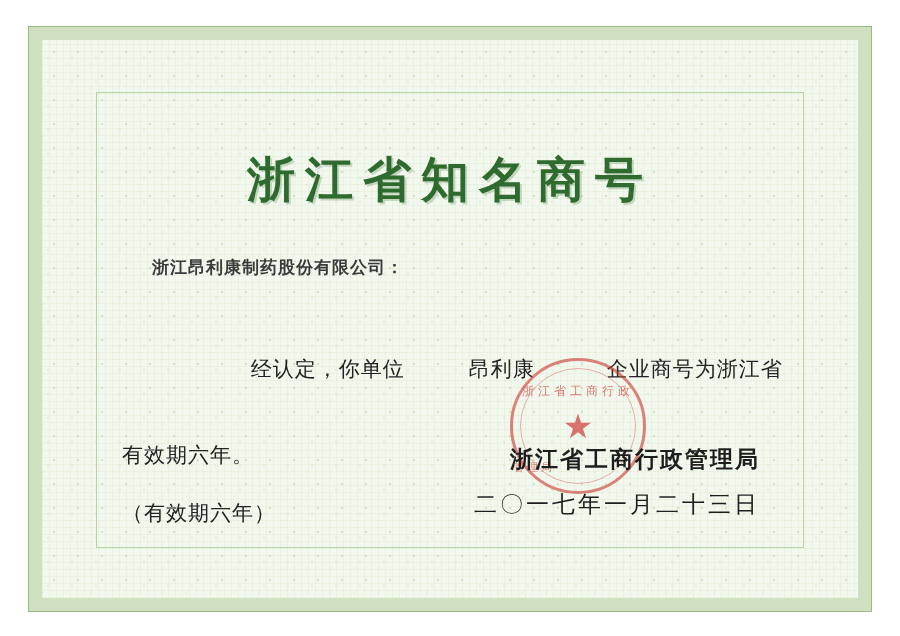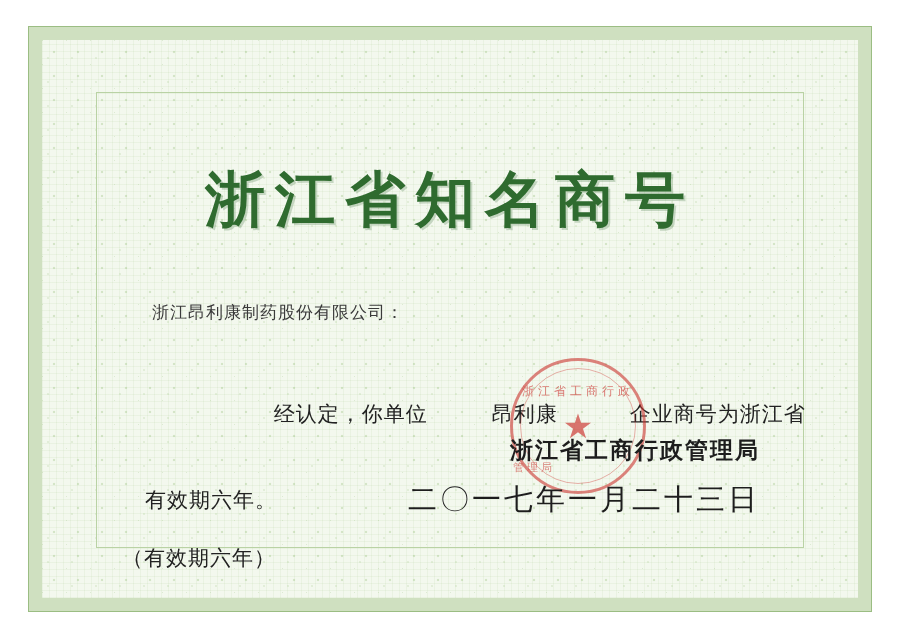--- a/index.html
+++ b/index.html
@@ -83,48 +83,48 @@
     position: absolute;
     left: 80px;
     top: 60px;
     right: 80px;
     bottom: 60px;
     box-sizing: border-box;
   }
 
   .title {
     text-align: center;
-    margin-top: 60px;
+    margin-top: 48px;
     font-family: "DejaVu Sans", "Liberation Sans", sans-serif;
     font-weight: bold;
-    font-size: 60px;
+    font-size: 48px;
     letter-spacing: 10px;
     color: #2f6b2f;
     text-shadow: 2px 2px 0 rgba(60,110,60,0.25);
     white-space: nowrap;
   }
 
   .company-line {
-    margin-top: 60px;
+    margin-top: 44px;
     margin-left: 30px;
     font-size: 17px;
     color: #3a3a3a;
     letter-spacing: 1px;
+    font-weight: bold;
   }
 
   .body-text {
     margin-top: 26px;
     font-size: 21px;
     color: #222222;
     line-height: 2.05;
     letter-spacing: 1px;
   }
   .body-line {
     white-space: pre;
-    margin-left: 23px;
   }
   .indent {
     display: inline-block;
     width: 52px;
   }
   .gap-wide {
     display: inline-block;
     width: 64px;
   }
   .gap-wide2 {
@@ -147,21 +147,21 @@
   }
   .issuer {
     font-size: 23px;
     color: #1d1d1d;
     letter-spacing: 2px;
     white-space: nowrap;
     font-weight: bold;
   }
   .issue-date {
     margin-top: 14px;
-    font-size: 29px;
+    font-size: 23px;
     color: #1d1d1d;
     letter-spacing: 3px;
     white-space: nowrap;
     margin-left: 30px;
   }
 
   
   .seal {
     position: absolute;
     right: 132px;

